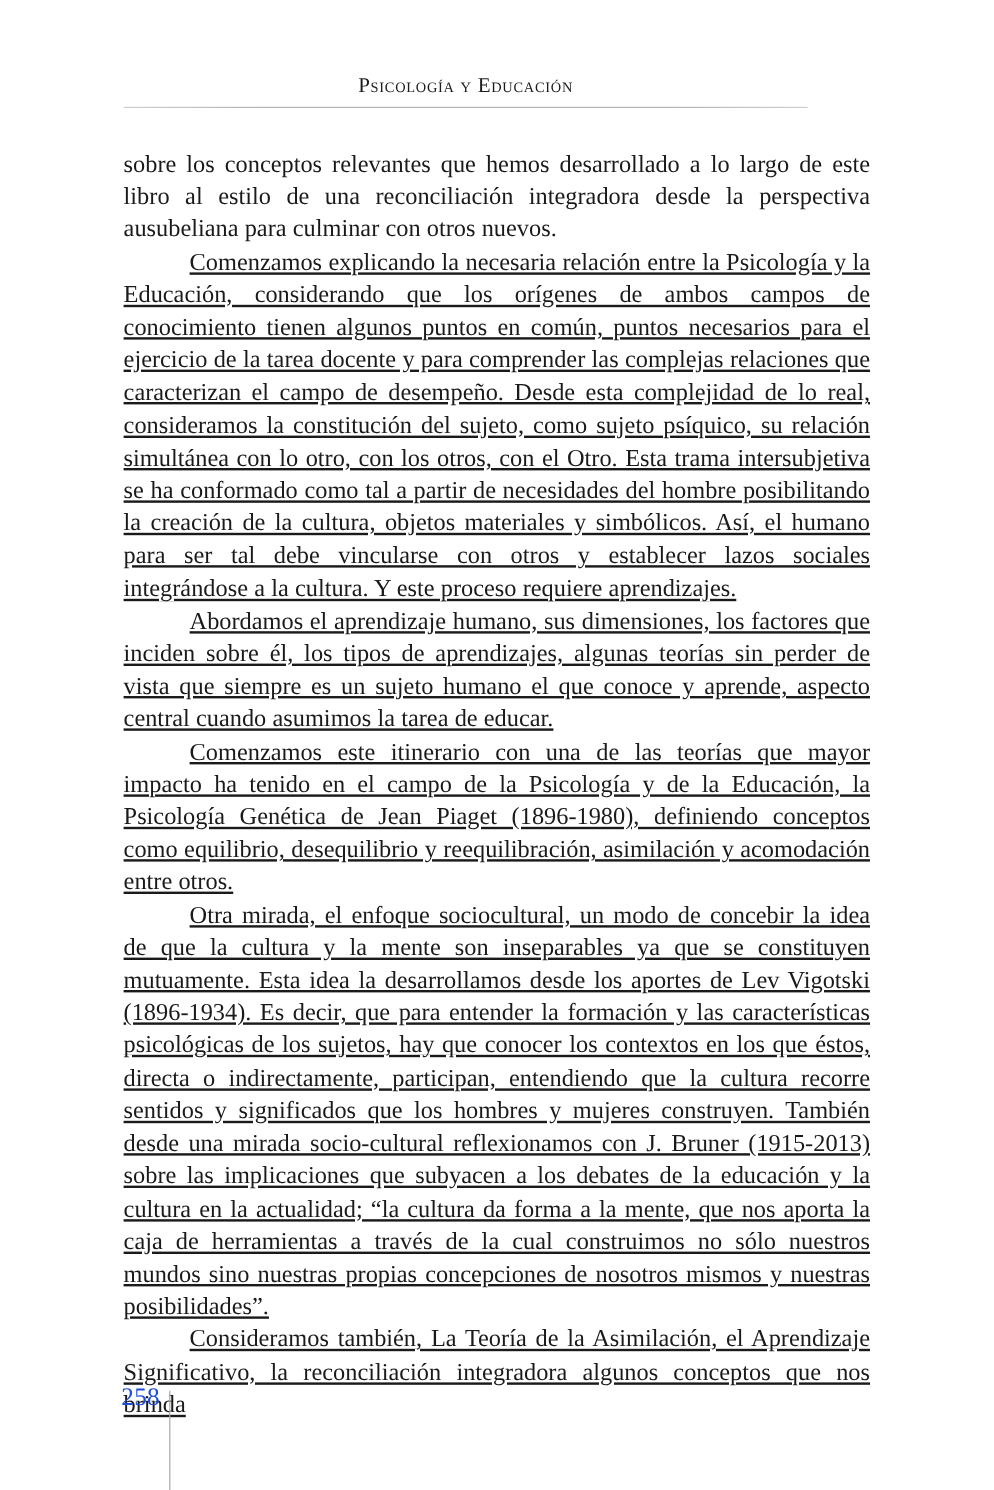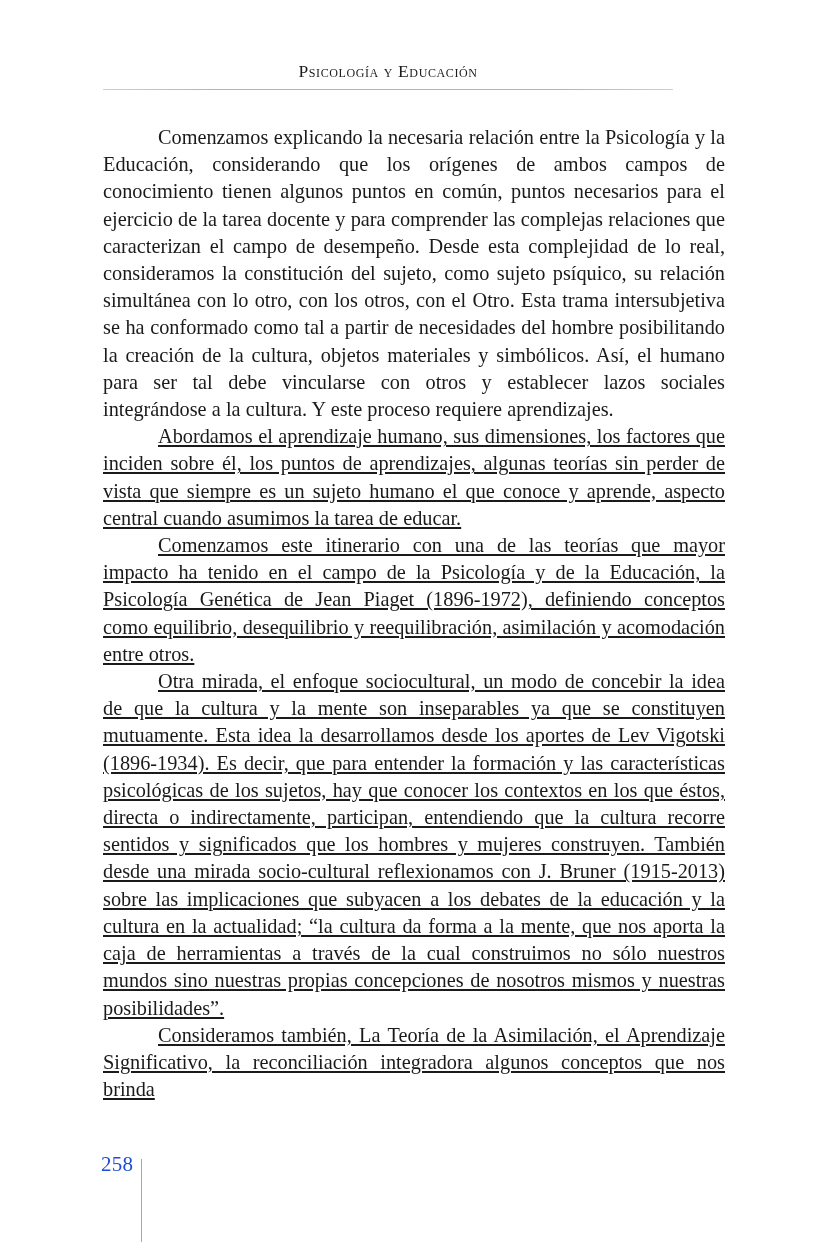--- a/index.html
+++ b/index.html
@@ -107,23 +107,24 @@
 
 <div class="page">
 
   <div class="running-head">
     <span class="rh-text">Psicología y Educación</span>
   </div>
 
   <div class="head-rule"></div>
 
   <div class="text-column">
+    <p class="para first">sobre los conceptos relevantes que hemos desarrollado a lo largo de este libro al estilo de una reconciliación integradora desde la perspectiva ausubeliana para culminar con otros nuevos.</p>
     <p class="para indent">Comenzamos explicando la necesaria relación entre la Psicología y la Educación, considerando que los orígenes de ambos campos de conocimiento tienen algunos puntos en común, puntos necesarios para el ejercicio de la tarea docente y para comprender las complejas relaciones que caracterizan el campo de desempeño. Desde esta complejidad de lo real, consideramos la constitución del sujeto, como sujeto psíquico, su relación simultánea con lo otro, con los otros, con el Otro. Esta trama intersubjetiva se ha conformado como tal a partir de necesidades del hombre posibilitando la creación de la cultura, objetos materiales y simbólicos. Así, el humano para ser tal debe vincularse con otros y establecer lazos sociales integrándose a la cultura. Y este proceso requiere aprendizajes.</p>
-    <p class="para indent">Abordamos el aprendizaje humano, sus dimensiones, los factores que inciden sobre él, los puntos de aprendizajes, algunas teorías sin perder de vista que siempre es un sujeto humano el que conoce y aprende, aspecto central cuando asumimos la tarea de educar.</p>
-    <p class="para indent">Comenzamos este itinerario con una de las teorías que mayor impacto ha tenido en el campo de la Psicología y de la Educación, la Psicología Genética de Jean Piaget (1896-1972), definiendo conceptos como equilibrio, desequilibrio y reequilibración, asimilación y acomodación entre otros.</p>
+    <p class="para indent">Abordamos el aprendizaje humano, sus dimensiones, los factores que inciden sobre él, los tipos de aprendizajes, algunas teorías sin perder de vista que siempre es un sujeto humano el que conoce y aprende, aspecto central cuando asumimos la tarea de educar.</p>
+    <p class="para indent">Comenzamos este itinerario con una de las teorías que mayor impacto ha tenido en el campo de la Psicología y de la Educación, la Psicología Genética de Jean Piaget (1896-1980), definiendo conceptos como equilibrio, desequilibrio y reequilibración, asimilación y acomodación entre otros.</p>
     <p class="para indent">Otra mirada, el enfoque sociocultural, un modo de concebir la idea de que la cultura y la mente son inseparables ya que se constituyen mutuamente. Esta idea la desarrollamos desde los aportes de Lev Vigotski (1896-1934). Es decir, que para entender la formación y las características psicológicas de los sujetos, hay que conocer los contextos en los que éstos, directa o indirectamente, participan, entendiendo que la cultura recorre sentidos y significados que los hombres y mujeres construyen. También desde una mirada socio-cultural reflexionamos con J. Bruner (1915-2013) sobre las implicaciones que subyacen a los debates de la educación y la cultura en la actualidad; “la cultura da forma a la mente, que nos aporta la caja de herramientas a través de la cual construimos no sólo nuestros mundos sino nuestras propias concepciones de nosotros mismos y nuestras posibilidades”.</p>
     <p class="para indent">Consideramos también, La Teoría de la Asimilación, el Aprendizaje Significativo, la reconciliación integradora algunos conceptos que nos brinda</p>
   </div>
 
   <div class="folio">258</div>
 
   <div class="folio-rule"></div>
 
 </div>
 

